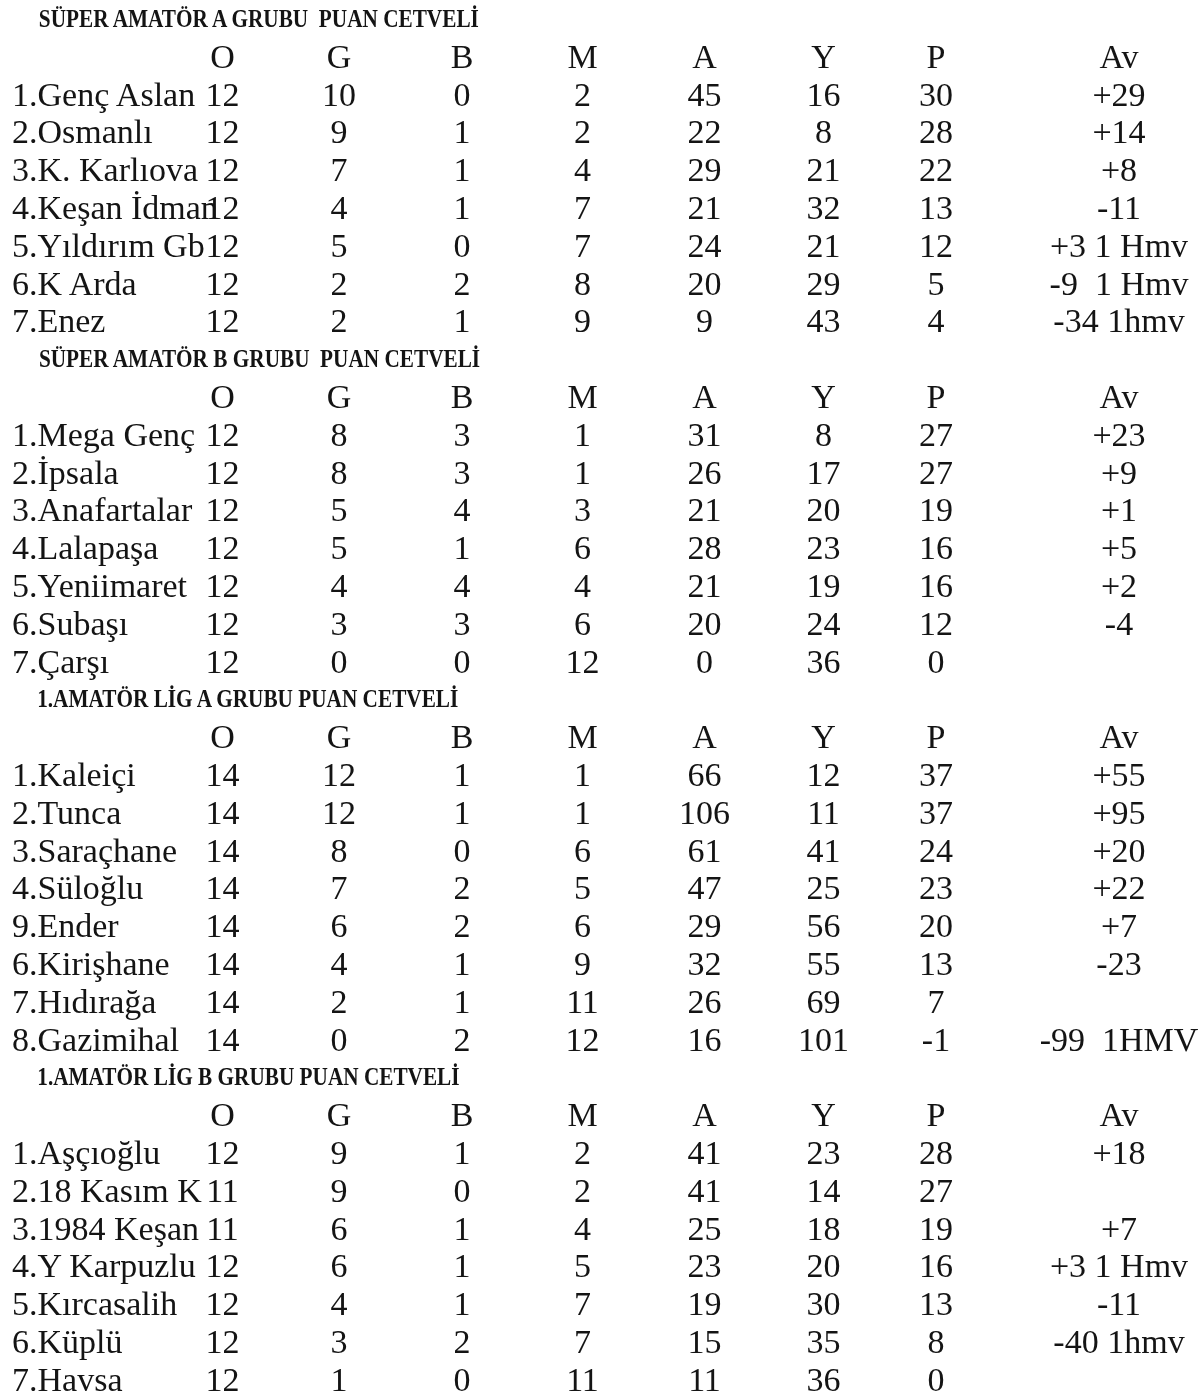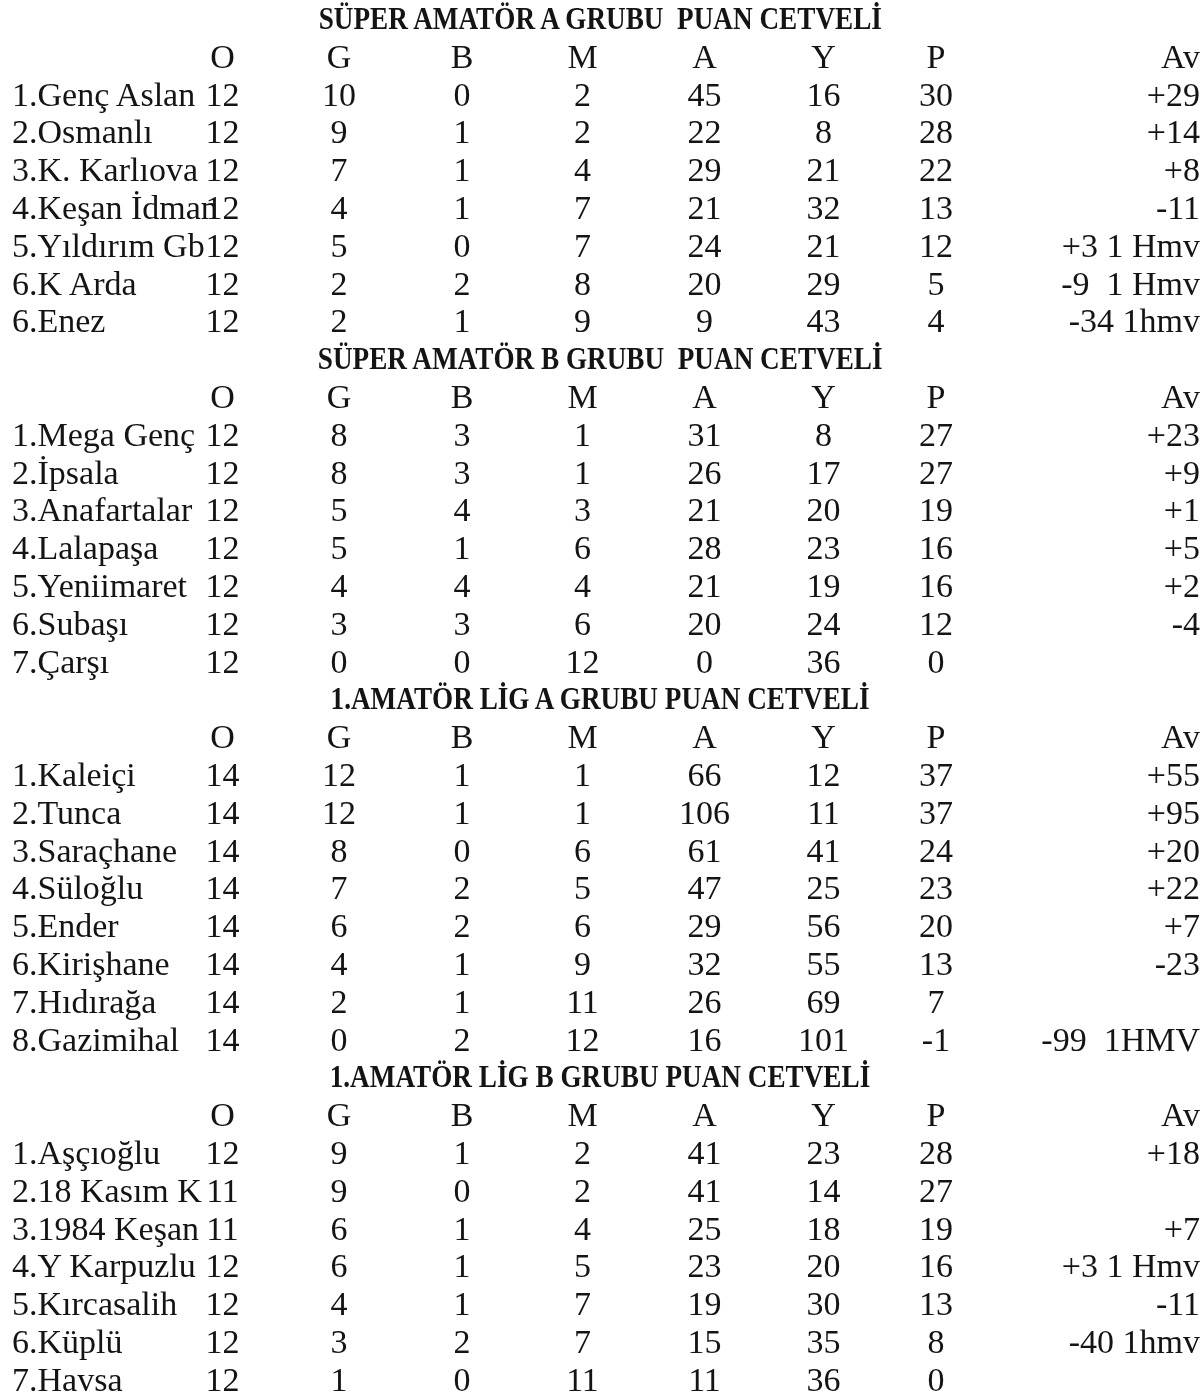--- a/index.html
+++ b/index.html
@@ -6,60 +6,59 @@
   .page{
     position:relative;
     width:1200px;height:1400px;
     background:#ffffff;color:#141414;
     font-family:"Liberation Serif","DejaVu Serif",serif;
     overflow:hidden;
   }
   .title-line{
     height:37.8px;
     line-height:37.8px;
-    text-align:center;
     font-weight:700;
-    font-size:32px;
+    font-size:25px;
     white-space:pre;
     letter-spacing:0px;
   }
   .title-line>span{
     display:inline-block;
     transform:scaleX(0.85);
     transform-origin:50% 50%;
   }
   .trow{
     display:grid;
     grid-template-columns:170px 105px 128px 118px 123px 121px 117px 108px 210px;
     height:37.8px;
     align-items:center;
     font-size:34px;
     line-height:37.8px;
     white-space:pre;
   }
   .cell{overflow:visible;}
   .c-name{padding-left:12px;}
   .c-num{text-align:center;}
-  .c-av{text-align:right;padding-left:48px;}
+  .c-av{text-align:center;padding-left:48px;}
 </style>
 </head>
 <body>
 
 <div class="page">
 
   <section>
     <div class="title-line"><span>SÜPER AMATÖR A GRUBU  PUAN CETVELİ</span></div>
   <div class="trow"><div class="cell c-name"></div><div class="cell c-num">O</div><div class="cell c-num">G</div><div class="cell c-num">B</div><div class="cell c-num">M</div><div class="cell c-num">A</div><div class="cell c-num">Y</div><div class="cell c-num">P</div><div class="cell c-av">Av</div></div>
       <div class="trow"><div class="cell c-name">1.Genç Aslan</div><div class="cell c-num">12</div><div class="cell c-num">10</div><div class="cell c-num">0</div><div class="cell c-num">2</div><div class="cell c-num">45</div><div class="cell c-num">16</div><div class="cell c-num">30</div><div class="cell c-av">+29</div></div>
       <div class="trow"><div class="cell c-name">2.Osmanlı</div><div class="cell c-num">12</div><div class="cell c-num">9</div><div class="cell c-num">1</div><div class="cell c-num">2</div><div class="cell c-num">22</div><div class="cell c-num">8</div><div class="cell c-num">28</div><div class="cell c-av">+14</div></div>
       <div class="trow"><div class="cell c-name">3.K. Karlıova</div><div class="cell c-num">12</div><div class="cell c-num">7</div><div class="cell c-num">1</div><div class="cell c-num">4</div><div class="cell c-num">29</div><div class="cell c-num">21</div><div class="cell c-num">22</div><div class="cell c-av">+8</div></div>
       <div class="trow"><div class="cell c-name">4.Keşan İdman</div><div class="cell c-num">12</div><div class="cell c-num">4</div><div class="cell c-num">1</div><div class="cell c-num">7</div><div class="cell c-num">21</div><div class="cell c-num">32</div><div class="cell c-num">13</div><div class="cell c-av">-11</div></div>
       <div class="trow"><div class="cell c-name">5.Yıldırım Gb</div><div class="cell c-num">12</div><div class="cell c-num">5</div><div class="cell c-num">0</div><div class="cell c-num">7</div><div class="cell c-num">24</div><div class="cell c-num">21</div><div class="cell c-num">12</div><div class="cell c-av">+3 1 Hmv</div></div>
       <div class="trow"><div class="cell c-name">6.K Arda</div><div class="cell c-num">12</div><div class="cell c-num">2</div><div class="cell c-num">2</div><div class="cell c-num">8</div><div class="cell c-num">20</div><div class="cell c-num">29</div><div class="cell c-num">5</div><div class="cell c-av">-9  1 Hmv</div></div>
-      <div class="trow"><div class="cell c-name">6.Enez</div><div class="cell c-num">12</div><div class="cell c-num">2</div><div class="cell c-num">1</div><div class="cell c-num">9</div><div class="cell c-num">9</div><div class="cell c-num">43</div><div class="cell c-num">4</div><div class="cell c-av">-34 1hmv</div></div>
+      <div class="trow"><div class="cell c-name">7.Enez</div><div class="cell c-num">12</div><div class="cell c-num">2</div><div class="cell c-num">1</div><div class="cell c-num">9</div><div class="cell c-num">9</div><div class="cell c-num">43</div><div class="cell c-num">4</div><div class="cell c-av">-34 1hmv</div></div>
     </section>
 
   <section>
     <div class="title-line"><span>SÜPER AMATÖR B GRUBU  PUAN CETVELİ</span></div>
   <div class="trow"><div class="cell c-name"></div><div class="cell c-num">O</div><div class="cell c-num">G</div><div class="cell c-num">B</div><div class="cell c-num">M</div><div class="cell c-num">A</div><div class="cell c-num">Y</div><div class="cell c-num">P</div><div class="cell c-av">Av</div></div>
       <div class="trow"><div class="cell c-name">1.Mega Genç</div><div class="cell c-num">12</div><div class="cell c-num">8</div><div class="cell c-num">3</div><div class="cell c-num">1</div><div class="cell c-num">31</div><div class="cell c-num">8</div><div class="cell c-num">27</div><div class="cell c-av">+23</div></div>
       <div class="trow"><div class="cell c-name">2.İpsala</div><div class="cell c-num">12</div><div class="cell c-num">8</div><div class="cell c-num">3</div><div class="cell c-num">1</div><div class="cell c-num">26</div><div class="cell c-num">17</div><div class="cell c-num">27</div><div class="cell c-av">+9</div></div>
       <div class="trow"><div class="cell c-name">3.Anafartalar</div><div class="cell c-num">12</div><div class="cell c-num">5</div><div class="cell c-num">4</div><div class="cell c-num">3</div><div class="cell c-num">21</div><div class="cell c-num">20</div><div class="cell c-num">19</div><div class="cell c-av">+1</div></div>
       <div class="trow"><div class="cell c-name">4.Lalapaşa</div><div class="cell c-num">12</div><div class="cell c-num">5</div><div class="cell c-num">1</div><div class="cell c-num">6</div><div class="cell c-num">28</div><div class="cell c-num">23</div><div class="cell c-num">16</div><div class="cell c-av">+5</div></div>
       <div class="trow"><div class="cell c-name">5.Yeniimaret</div><div class="cell c-num">12</div><div class="cell c-num">4</div><div class="cell c-num">4</div><div class="cell c-num">4</div><div class="cell c-num">21</div><div class="cell c-num">19</div><div class="cell c-num">16</div><div class="cell c-av">+2</div></div>
@@ -67,21 +66,21 @@
       <div class="trow"><div class="cell c-name">7.Çarşı</div><div class="cell c-num">12</div><div class="cell c-num">0</div><div class="cell c-num">0</div><div class="cell c-num">12</div><div class="cell c-num">0</div><div class="cell c-num">36</div><div class="cell c-num">0</div></div>
     </section>
 
   <section>
     <div class="title-line"><span>1.AMATÖR LİG A GRUBU PUAN CETVELİ</span></div>
   <div class="trow"><div class="cell c-name"></div><div class="cell c-num">O</div><div class="cell c-num">G</div><div class="cell c-num">B</div><div class="cell c-num">M</div><div class="cell c-num">A</div><div class="cell c-num">Y</div><div class="cell c-num">P</div><div class="cell c-av">Av</div></div>
       <div class="trow"><div class="cell c-name">1.Kaleiçi</div><div class="cell c-num">14</div><div class="cell c-num">12</div><div class="cell c-num">1</div><div class="cell c-num">1</div><div class="cell c-num">66</div><div class="cell c-num">12</div><div class="cell c-num">37</div><div class="cell c-av">+55</div></div>
       <div class="trow"><div class="cell c-name">2.Tunca</div><div class="cell c-num">14</div><div class="cell c-num">12</div><div class="cell c-num">1</div><div class="cell c-num">1</div><div class="cell c-num">106</div><div class="cell c-num">11</div><div class="cell c-num">37</div><div class="cell c-av">+95</div></div>
       <div class="trow"><div class="cell c-name">3.Saraçhane</div><div class="cell c-num">14</div><div class="cell c-num">8</div><div class="cell c-num">0</div><div class="cell c-num">6</div><div class="cell c-num">61</div><div class="cell c-num">41</div><div class="cell c-num">24</div><div class="cell c-av">+20</div></div>
       <div class="trow"><div class="cell c-name">4.Süloğlu</div><div class="cell c-num">14</div><div class="cell c-num">7</div><div class="cell c-num">2</div><div class="cell c-num">5</div><div class="cell c-num">47</div><div class="cell c-num">25</div><div class="cell c-num">23</div><div class="cell c-av">+22</div></div>
-      <div class="trow"><div class="cell c-name">5.Ender</div><div class="cell c-num">14</div><div class="cell c-num">6</div><div class="cell c-num">2</div><div class="cell c-num">6</div><div class="cell c-num">29</div><div class="cell c-num">56</div><div class="cell c-num">20</div><div class="cell c-av">+7</div></div>
+      <div class="trow"><div class="cell c-name">9.Ender</div><div class="cell c-num">14</div><div class="cell c-num">6</div><div class="cell c-num">2</div><div class="cell c-num">6</div><div class="cell c-num">29</div><div class="cell c-num">56</div><div class="cell c-num">20</div><div class="cell c-av">+7</div></div>
       <div class="trow"><div class="cell c-name">6.Kirişhane</div><div class="cell c-num">14</div><div class="cell c-num">4</div><div class="cell c-num">1</div><div class="cell c-num">9</div><div class="cell c-num">32</div><div class="cell c-num">55</div><div class="cell c-num">13</div><div class="cell c-av">-23</div></div>
       <div class="trow"><div class="cell c-name">7.Hıdırağa</div><div class="cell c-num">14</div><div class="cell c-num">2</div><div class="cell c-num">1</div><div class="cell c-num">11</div><div class="cell c-num">26</div><div class="cell c-num">69</div><div class="cell c-num">7</div></div>
       <div class="trow"><div class="cell c-name">8.Gazimihal</div><div class="cell c-num">14</div><div class="cell c-num">0</div><div class="cell c-num">2</div><div class="cell c-num">12</div><div class="cell c-num">16</div><div class="cell c-num">101</div><div class="cell c-num">-1</div><div class="cell c-av">-99  1HMV</div></div>
     </section>
 
   <section>
     <div class="title-line"><span>1.AMATÖR LİG B GRUBU PUAN CETVELİ</span></div>
   <div class="trow"><div class="cell c-name"></div><div class="cell c-num">O</div><div class="cell c-num">G</div><div class="cell c-num">B</div><div class="cell c-num">M</div><div class="cell c-num">A</div><div class="cell c-num">Y</div><div class="cell c-num">P</div><div class="cell c-av">Av</div></div>
       <div class="trow"><div class="cell c-name">1.Aşçıoğlu</div><div class="cell c-num">12</div><div class="cell c-num">9</div><div class="cell c-num">1</div><div class="cell c-num">2</div><div class="cell c-num">41</div><div class="cell c-num">23</div><div class="cell c-num">28</div><div class="cell c-av">+18</div></div>
       <div class="trow"><div class="cell c-name">2.18 Kasım K</div><div class="cell c-num">11</div><div class="cell c-num">9</div><div class="cell c-num">0</div><div class="cell c-num">2</div><div class="cell c-num">41</div><div class="cell c-num">14</div><div class="cell c-num">27</div></div>

